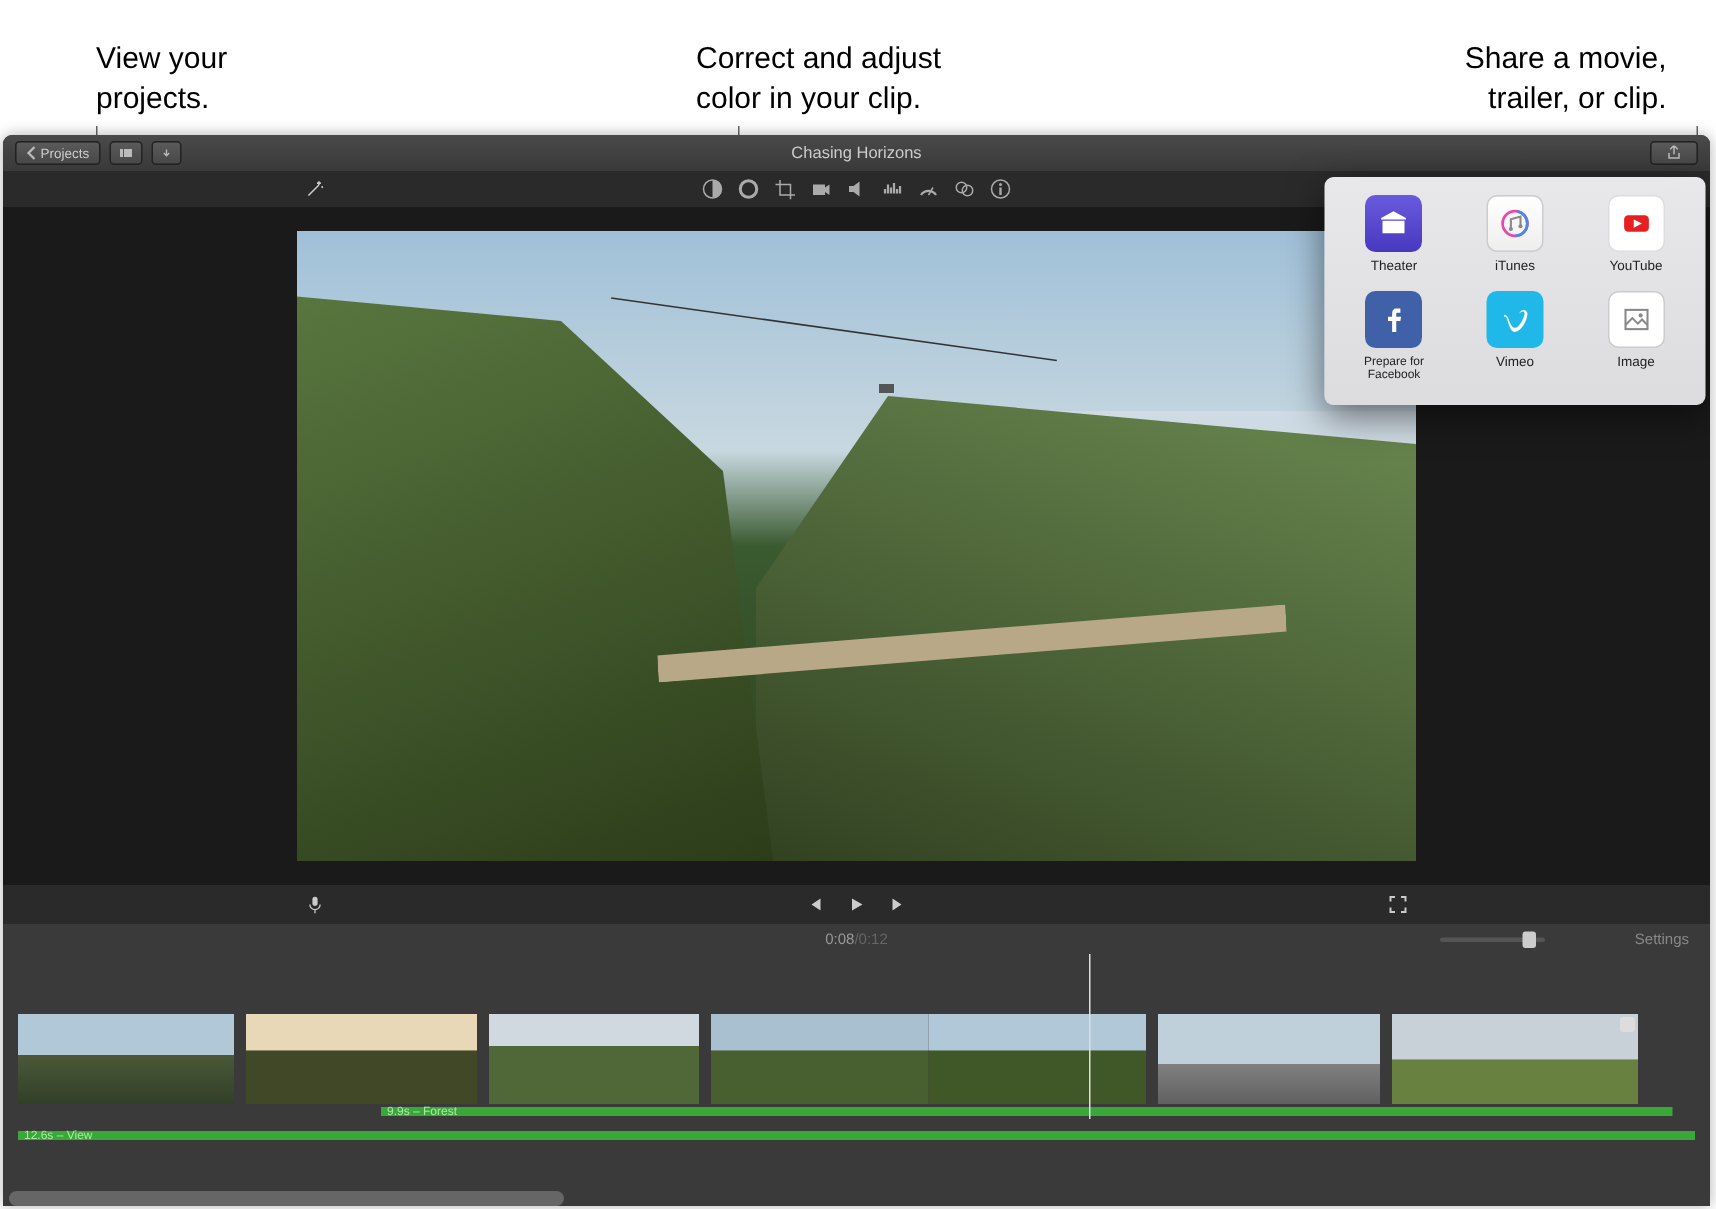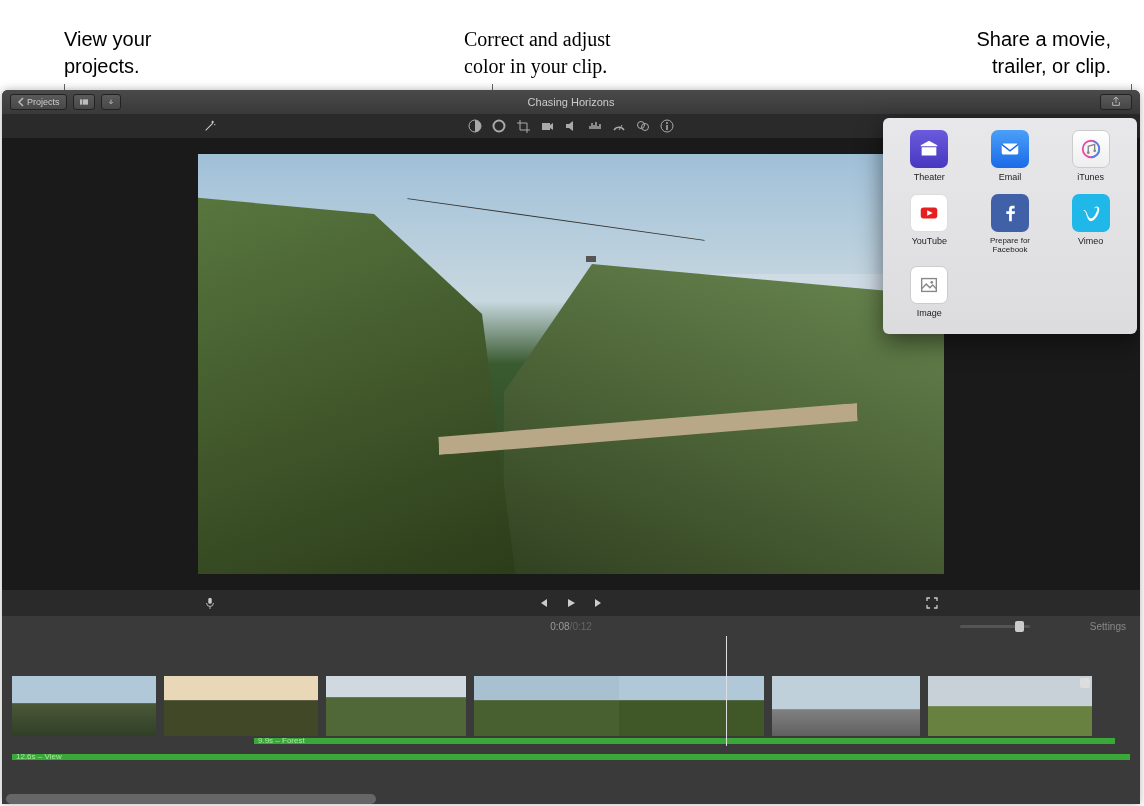--- a/index.html
+++ b/index.html
@@ -2,21 +2,21 @@
 <html><head>
 <meta charset="utf-8">
 <style>
 * { margin: 0; padding: 0; box-sizing: border-box; }
 body { font-family: -apple-system, "Helvetica Neue", Arial, sans-serif; background: #fff; width: 1144px; height: 806px; overflow: hidden; position: relative; }
 
 
 .callouts { position: absolute; top: 0; left: 12px; width: 100%; height: 90px; font-size: 20px; color: #000; margin-top: 24px; }
 .callout { position: absolute; line-height: 1.35; }
 .callout.left { left: 52px; top: 2px; }
-.callout.mid { left: 452px; top: 2px; font-family: Liberation Serif, serif; }
+.callout.mid { left: 452px; top: 2px; }
 .callout.right { right: 45px; top: 2px; text-align: right; }
 .callout-line { position: absolute; width: 1px; background: #666; }
 
 
 .app-window { position: absolute; top: 90px; left: 2px; width: 1138px; height: 714px; background: #2a2a2a; border-radius: 6px 6px 0 0; overflow: hidden; box-shadow: 0 0 10px rgba(0,0,0,0.3); }
 
 
 .titlebar { height: 24px; background: linear-gradient(#4a4a4a, #393939); display: flex; align-items: center; padding: 0 8px; position: relative; }
 .titlebar-left { display: flex; gap: 6px; align-items: center; }
 .tb-btn { height: 16px; background: linear-gradient(#5a5a5a,#484848); border: 1px solid #222; border-radius: 3px; color: #ccc; font-size: 9px; display: flex; align-items: center; justify-content: center; padding: 0 6px; }
@@ -309,29 +309,20 @@
     <div class="share-grid">
       <div class="share-item">
         <div class="share-icon si-theater">
             <svg viewBox="0 0 24 24">
               <path d="M12 3 L21 8 v1 H3 v-1 Z M4 10 h16 v9 H4 Z" fill="#fff"></path>
             </svg>
           </div>
         <span>Theater</span>
       </div>
       <div class="share-item">
-        <div class="share-icon si-email">
-            <svg viewBox="0 0 24 24">
-              <rect x="3" y="6" width="18" height="12" rx="2" fill="#fff"></rect>
-              <path d="M3 7 L12 14 L21 7" stroke="#1a6ae8" fill="none" stroke-width="1.5"></path>
-            </svg>
-          </div>
-        <span>Email</span>
-      </div>
-      <div class="share-item">
         <div class="share-icon si-itunes">
             <svg viewBox="0 0 24 24">
               <circle cx="12" cy="12" r="9" fill="none" stroke="#e84aa8" stroke-width="2"></circle>
               <circle cx="12" cy="12" r="9" fill="none" stroke="#4a88e8" stroke-width="2" stroke-dasharray="14 30"></circle>
               <path d="M9 16 v-7 l7 -2 v7" stroke="#888" fill="none" stroke-width="1.5"></path>
               <circle cx="9" cy="16" r="1.5" fill="#888"></circle>
               <circle cx="16" cy="14" r="1.5" fill="#888"></circle>
             </svg>
           </div>
         <span>iTunes</span>

